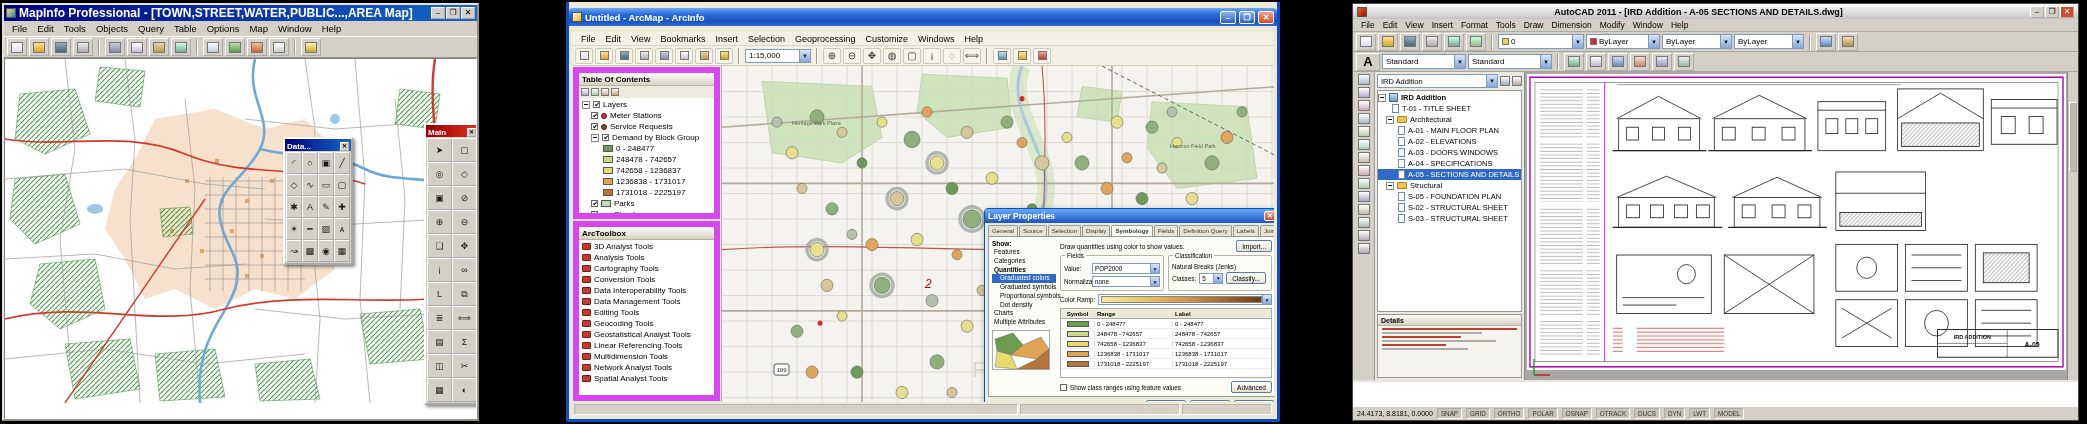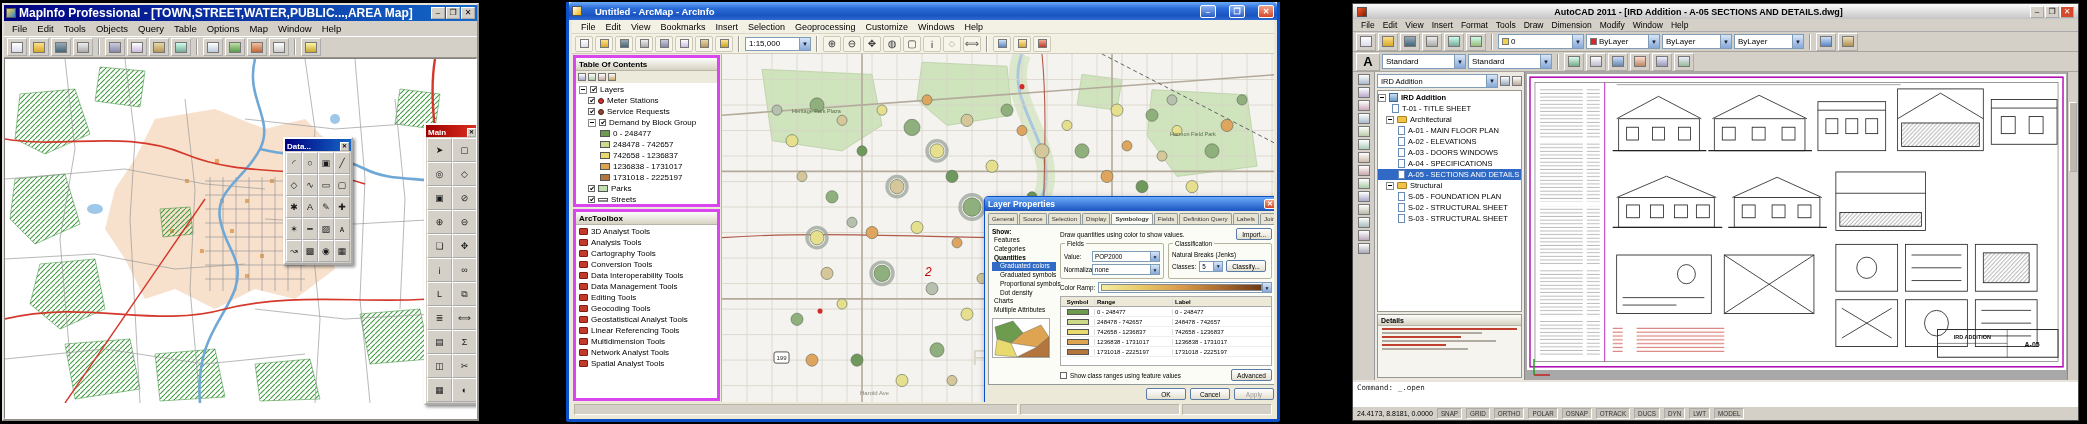--- a/index.html
+++ b/index.html
@@ -25,32 +25,32 @@
   
   .float{position:absolute;background:#d4d0c8;border:2px outset #fff;box-shadow:2px 2px 3px rgba(0,0,0,.45)}
   .cap{height:12px;display:flex;align-items:flex-end;justify-content:space-between;padding:0 2px;color:#fff;font-size:8px;font-weight:bold}
   .cap.blue{background:linear-gradient(90deg,#000080,#1468c8)}
   .cap.red{background:linear-gradient(90deg,#9c0000,#e03020)}
   .capx{width:9px;height:9px;background:#d4d0c8;border:1px outset #fff;color:#000;font-size:6px;line-height:7px;text-align:center}
   .grid{display:grid;padding:1px}
   .gcell{border:1px outset #fff;background:#d4d0c8;display:flex;align-items:center;justify-content:center;font-size:9px;color:#1a1a1a}
   
   .xpwin{background:#ece9d8;border:3px solid #0c50c8;border-top:0;border-radius:0 0 3px 3px}
-  .xptb{height:18px;background:linear-gradient(180deg,#6aaaf8 0%,#2a6cd8 35%,#1a54c0 75%,#2f6ad2 100%);border-radius:4px 4px 0 0;display:flex;align-items:center;gap:13px;padding:0 3px;color:#fff;font-size:9.5px;font-weight:bold;flex:0 0 auto;margin:0 -3px}
+  .xptb{height:18px;background:linear-gradient(180deg,#6aaaf8 0%,#2a6cd8 35%,#1a54c0 75%,#2f6ad2 100%);border-radius:4px 4px 0 0;display:flex;align-items:center;gap:3px;padding:0 3px;color:#fff;font-size:9.5px;font-weight:bold;flex:0 0 auto;margin:6px -3px}
   .xpbtn{width:16px;height:13px;border-radius:2px;border:1px solid #fff;background:linear-gradient(#8fb4f2,#2a5cc8);color:#fff;font-size:8px;line-height:11px;text-align:center}
   .xpbtn.close{background:linear-gradient(#f0a089,#d6492a)}
   .xpmenu{height:14px;font-size:9px;background:#f3f1e4;display:flex;align-items:center;padding:0 4px;border-bottom:1px solid #d8d4c6;flex:0 0 auto}
   .xpmenu span{padding:0 5px;white-space:nowrap}
   .xptools{height:20px;background:#f3f1e4;display:flex;align-items:center;gap:2px;padding:0 3px;border-bottom:1px solid #cfccbe;flex:0 0 auto}
   .xtb{width:18px;height:16px;border:1px solid #cdc9ba;border-radius:2px;background:#f7f5ea;display:flex;align-items:center;justify-content:center;font-size:10px;color:#333}
   .combo{background:#fff;border:1px solid #7f9db9;height:14px;font-size:8px;display:flex;align-items:center;padding:0 0 0 3px;justify-content:space-between;gap:2px;white-space:nowrap}
   .arr{width:11px;height:100%;background:linear-gradient(#d8e6f8,#88a8d8);border-left:1px solid #7f9db9;font-size:6px;color:#123;display:flex;align-items:center;justify-content:center}
   .xpbody{display:flex;flex:1;overflow:hidden}
   .panelcol{width:150px;display:flex;flex-direction:column;background:#ece9d8;border-right:1px solid #b8b4a6;gap:2px;padding:1px}
-  .panel{background:#be185d;border:3px solid #d946ef;display:flex;flex-direction:column;overflow:hidden}
+  .panel{background:#be185d;border:6px solid #d946ef;display:flex;flex-direction:column;overflow:hidden}
   .panelhdr{height:13px;background:linear-gradient(#fdfdfb,#d6d2c2);font-size:8px;font-weight:bold;display:flex;align-items:center;padding:0 3px;border-bottom:1px solid #b8b4a8;flex:0 0 auto}
   .list{background:#fff;flex:1;overflow:hidden;font-size:8px;padding:1px 0}
   .trow{display:flex;align-items:center;gap:3px;height:11px;padding-left:3px;white-space:nowrap}
   .cb{width:7px;height:7px;border:1px solid #666;background:#fff;position:relative;flex:0 0 auto}
   .tick{position:absolute;left:1px;top:1px;width:4px;height:2px;border-left:1px solid #000;border-bottom:1px solid #000;transform:rotate(-50deg)}
   .expbox{width:8px;height:8px;border:1px solid #888;background:#fff;display:flex;align-items:center;justify-content:center;flex:0 0 auto}
   .minus{width:4px;height:1px;background:#000}
   .sw{width:10px;height:7px;border:1px solid #555;flex:0 0 auto}
   .dot{width:6px;height:6px;border-radius:50%;border:1px solid #4a1a1a;flex:0 0 auto}
   .toolboxico{width:9px;height:7px;background:#c23b2a;border:1px solid #7a1e12;border-radius:1px;flex:0 0 auto}
@@ -1144,21 +1144,20 @@
         <line x1="3" y1="19" x2="19" y2="19" stroke="#c02020" stroke-width="1.5"></line>
         <line x1="3" y1="19" x2="3" y2="3" stroke="#20a020" stroke-width="1.5"></line>
       </svg>
       <div class="vscroll">
           <div class="vthumb"></div>
         </div>
     </div>
   </div>
 
   <div class="cmdwin">
-    <div>Command: _.open</div>
   </div>
   <div class="acstatus">
     <span>24.4173, 8.8181, 0.0000</span>
     <span class="mode">SNAP</span>
     <span class="mode">GRID</span>
     <span class="mode">ORTHO</span>
     <span class="mode">POLAR</span>
     <span class="mode">OSNAP</span>
     <span class="mode">OTRACK</span>
     <span class="mode">DUCS</span>

